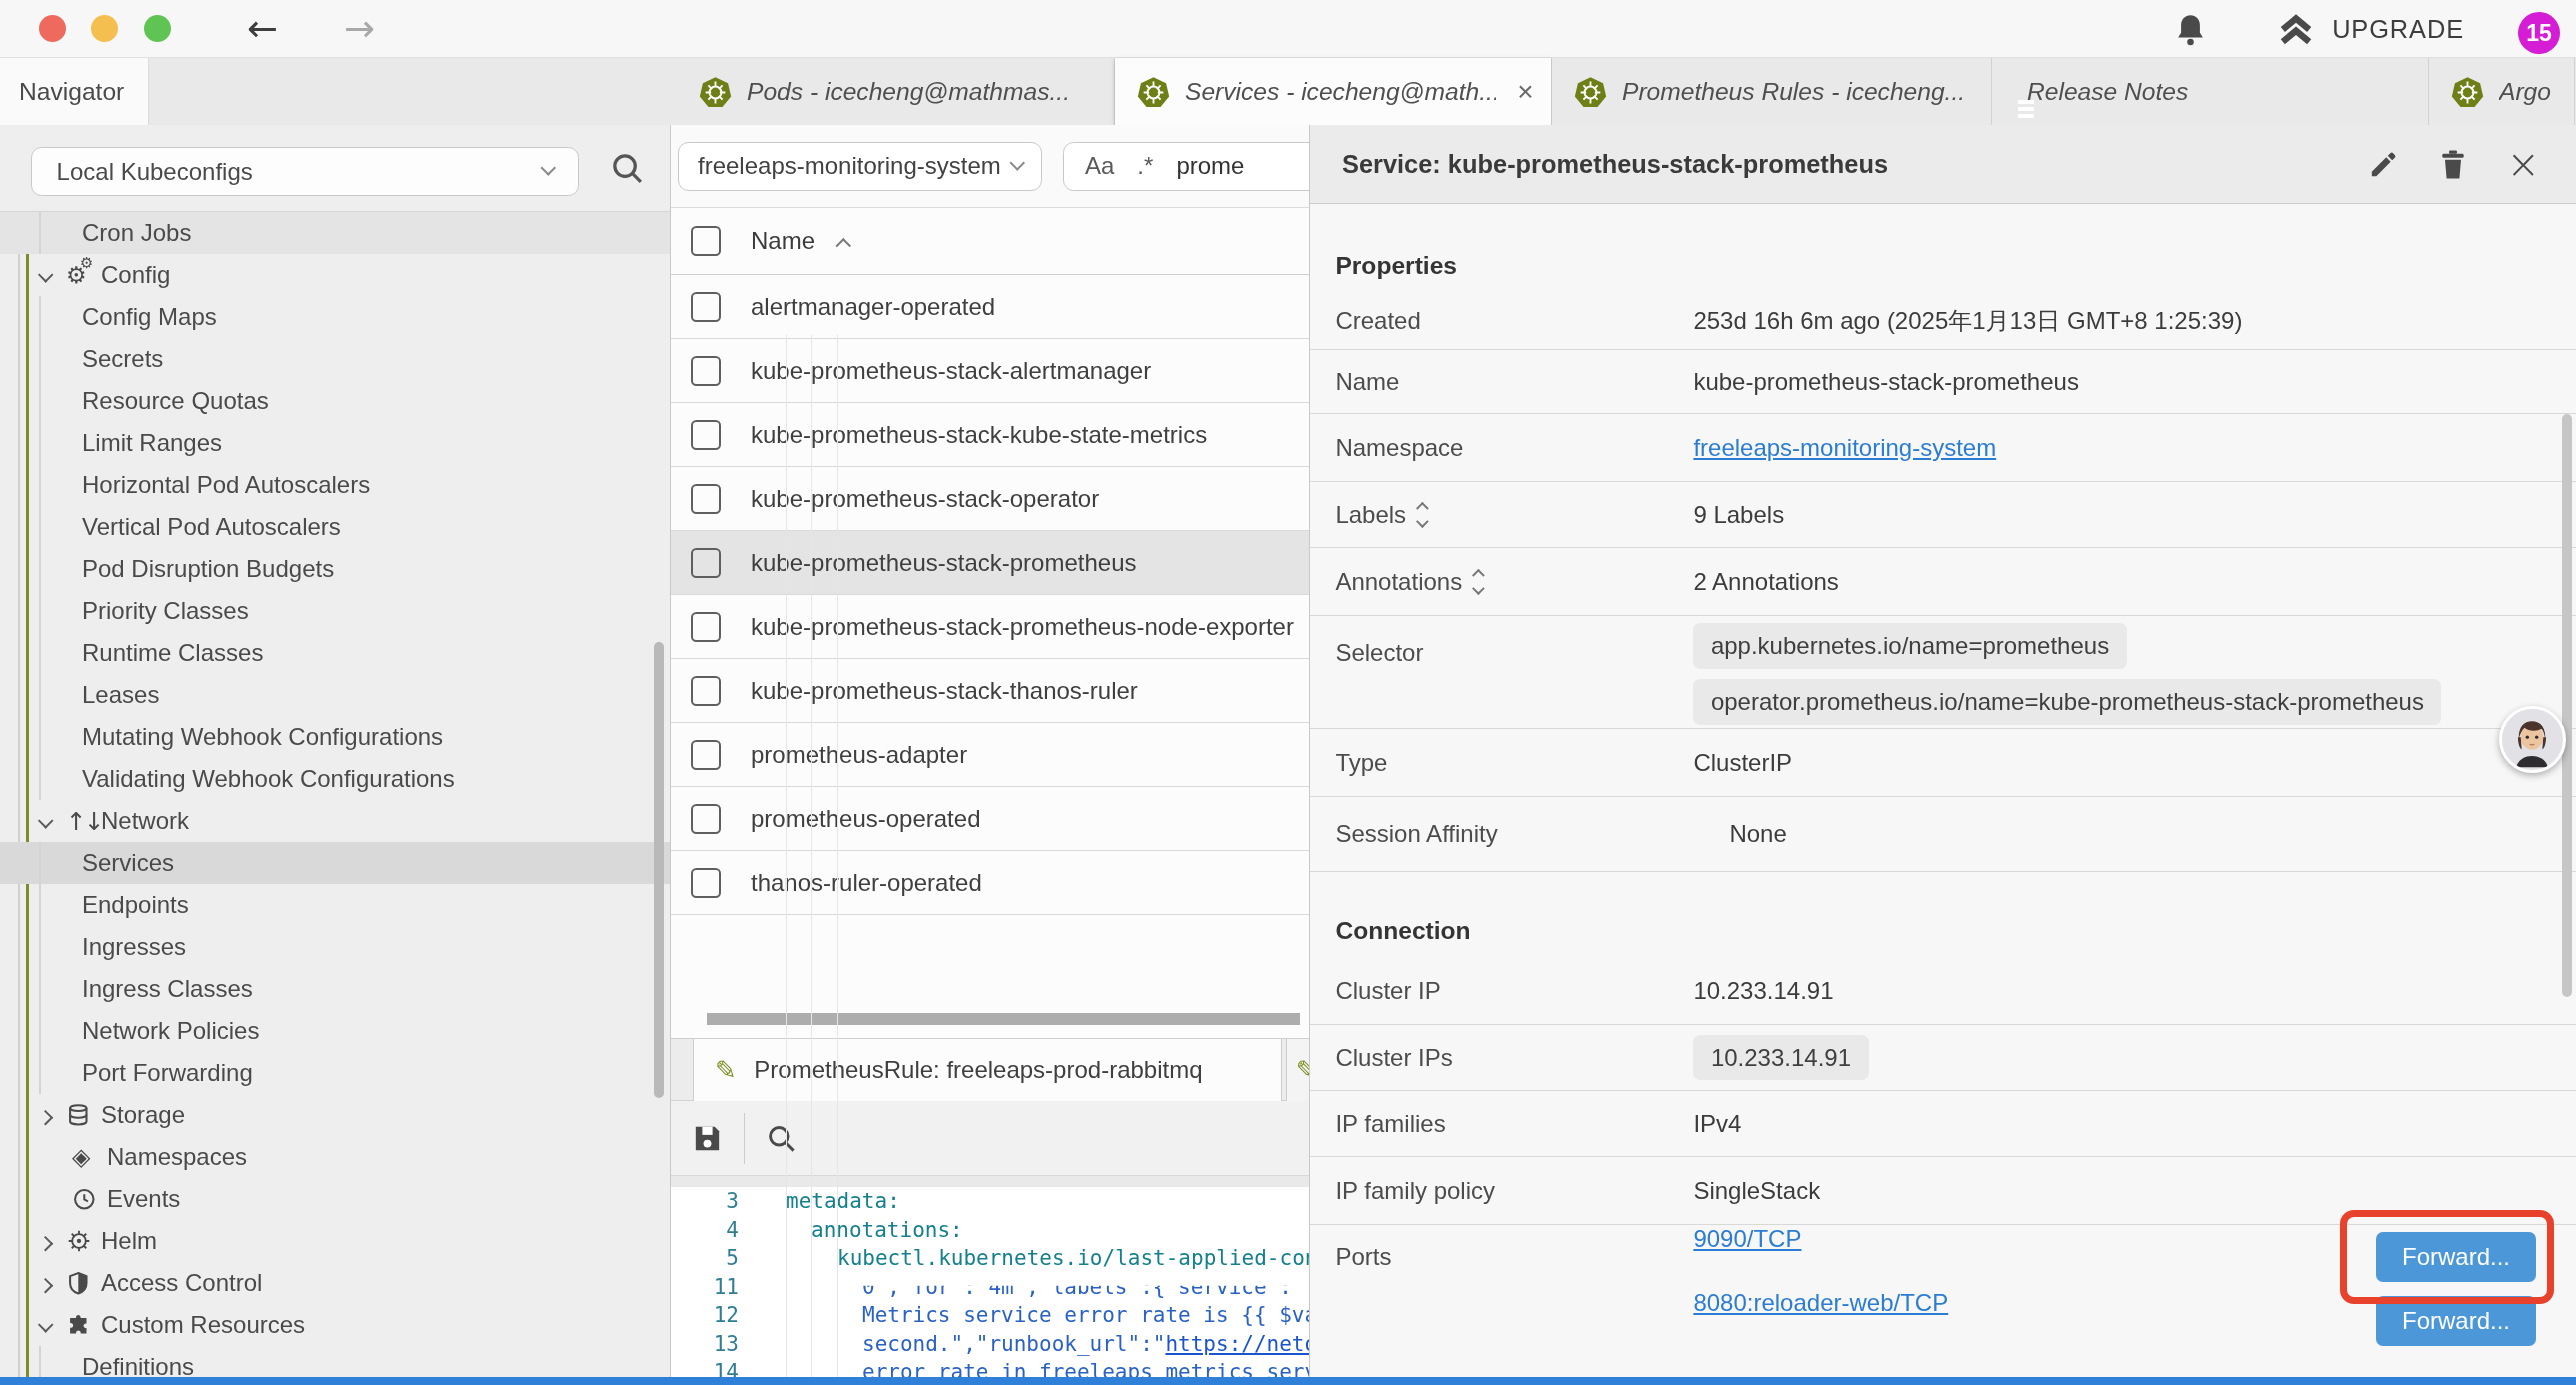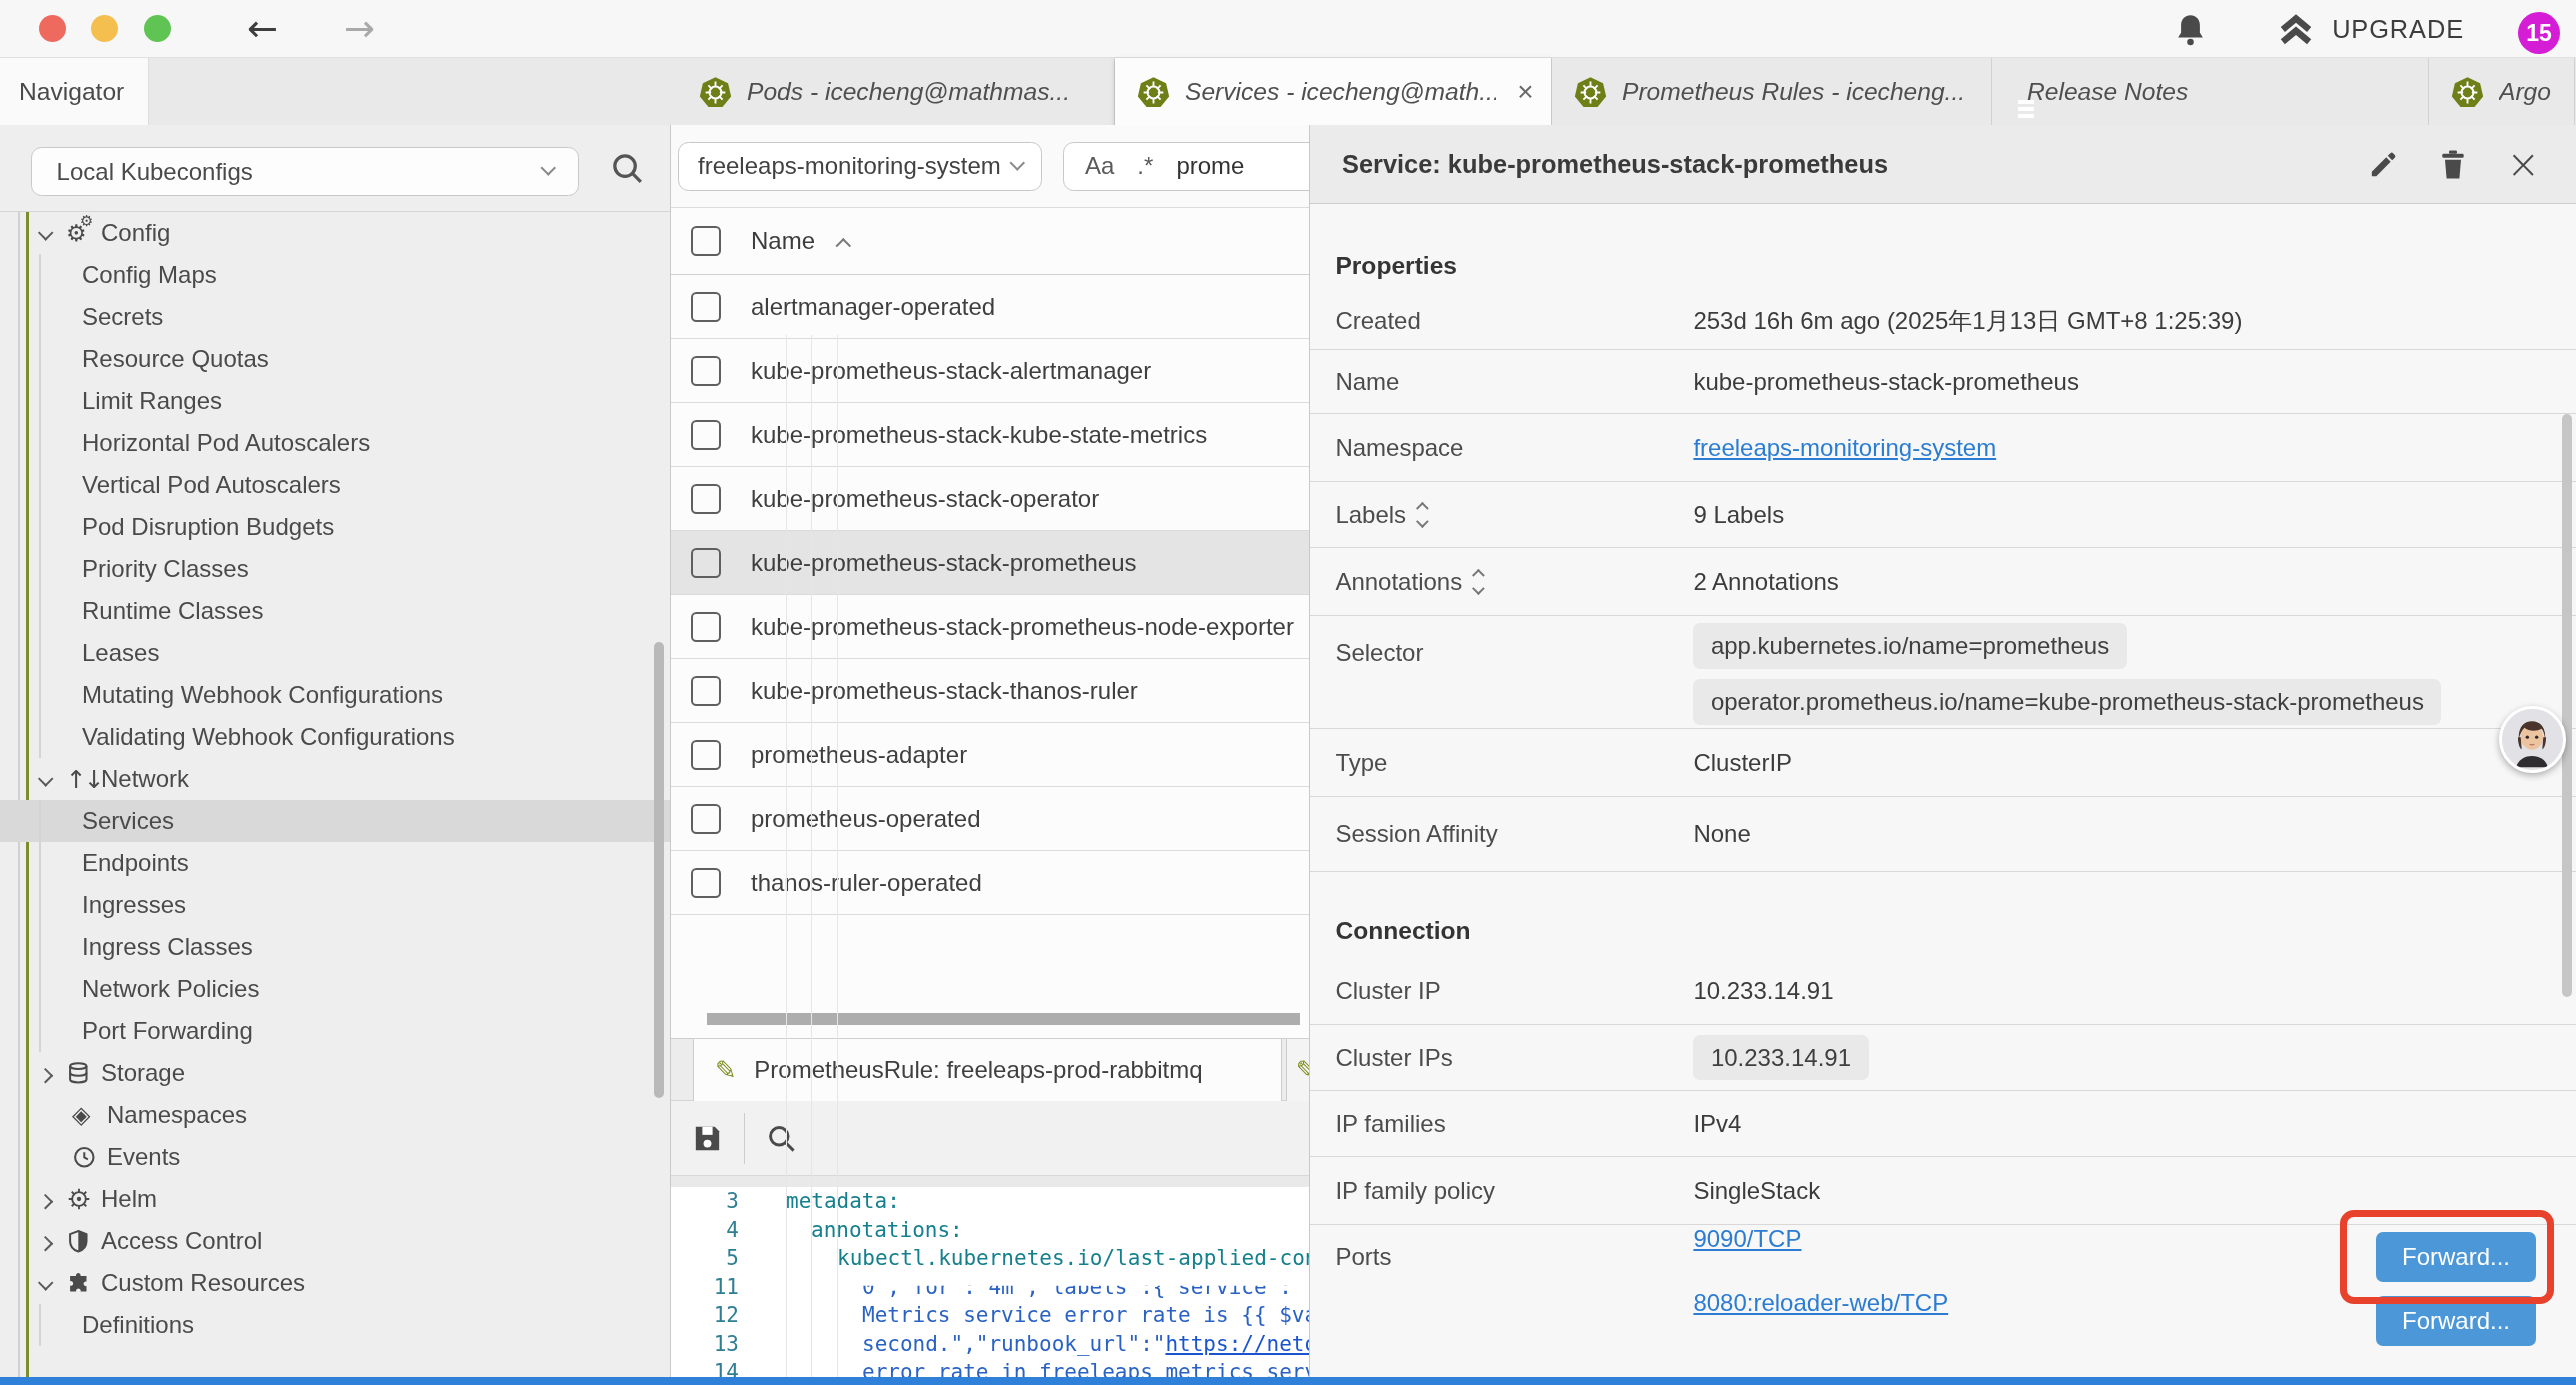--- a/index.html
+++ b/index.html
@@ -213,20 +213,23 @@
       <span class="sidebar-search">
         <svg width="39" height="39" viewBox="0 0 24 24">
             <circle cx="10.5" cy="10.5" r="6.3" fill="none" stroke="#555" stroke-width="2"></circle>
             <path d="M15.2 15.2l5 5" stroke="#555" stroke-width="2"></path>
           </svg>
       </span>
     </div>
     <div class="guide1"></div>
     <div class="guide2"></div>
     <div class="tree" id="tree">
+        <div class="trow child faint">
+          <span>Cron Jobs</span>
+        </div>
         <div class="trow group">
           <span class="tchev"><span class="chev down"></span></span>
           <span class="ticon">
             <span style="position:relative;font-family:'DejaVu Sans',sans-serif"><span style="font-size:23px">⚙</span><span style="position:absolute;left:14px;top:-7px;font-size:15px">⚙</span></span>
           </span>
           <span>Config</span>
         </div>
         <div class="trow child">
           <span>Config Maps</span>
         </div>
@@ -524,21 +527,21 @@
             <span class="chip">app.kubernetes.io/name=prometheus</span>
             <span class="chip">operator.prometheus.io/name=kube-prometheus-stack-prometheus</span>
           </div>
         </div>
         <div class="drow bline" style="height: 68px;">
           <div class="dlabel">
             <span>Type</span>
           </div>
           <span class="dvalue">ClusterIP</span>
         </div>
-        <div class="drow bline" style="height: 75px;">
+        <div class="drow bline" style="height: 75px; gap: 36px;">
           <div class="dlabel">
             <span>Session Affinity</span>
           </div>
           <span class="dvalue">None</span>
         </div>
         <div class="dsection" style="height: 85px;">Connection</div>
         <div class="drow bline" style="height: 68px;">
           <div class="dlabel">
             <span>Cluster IP</span>
           </div>

